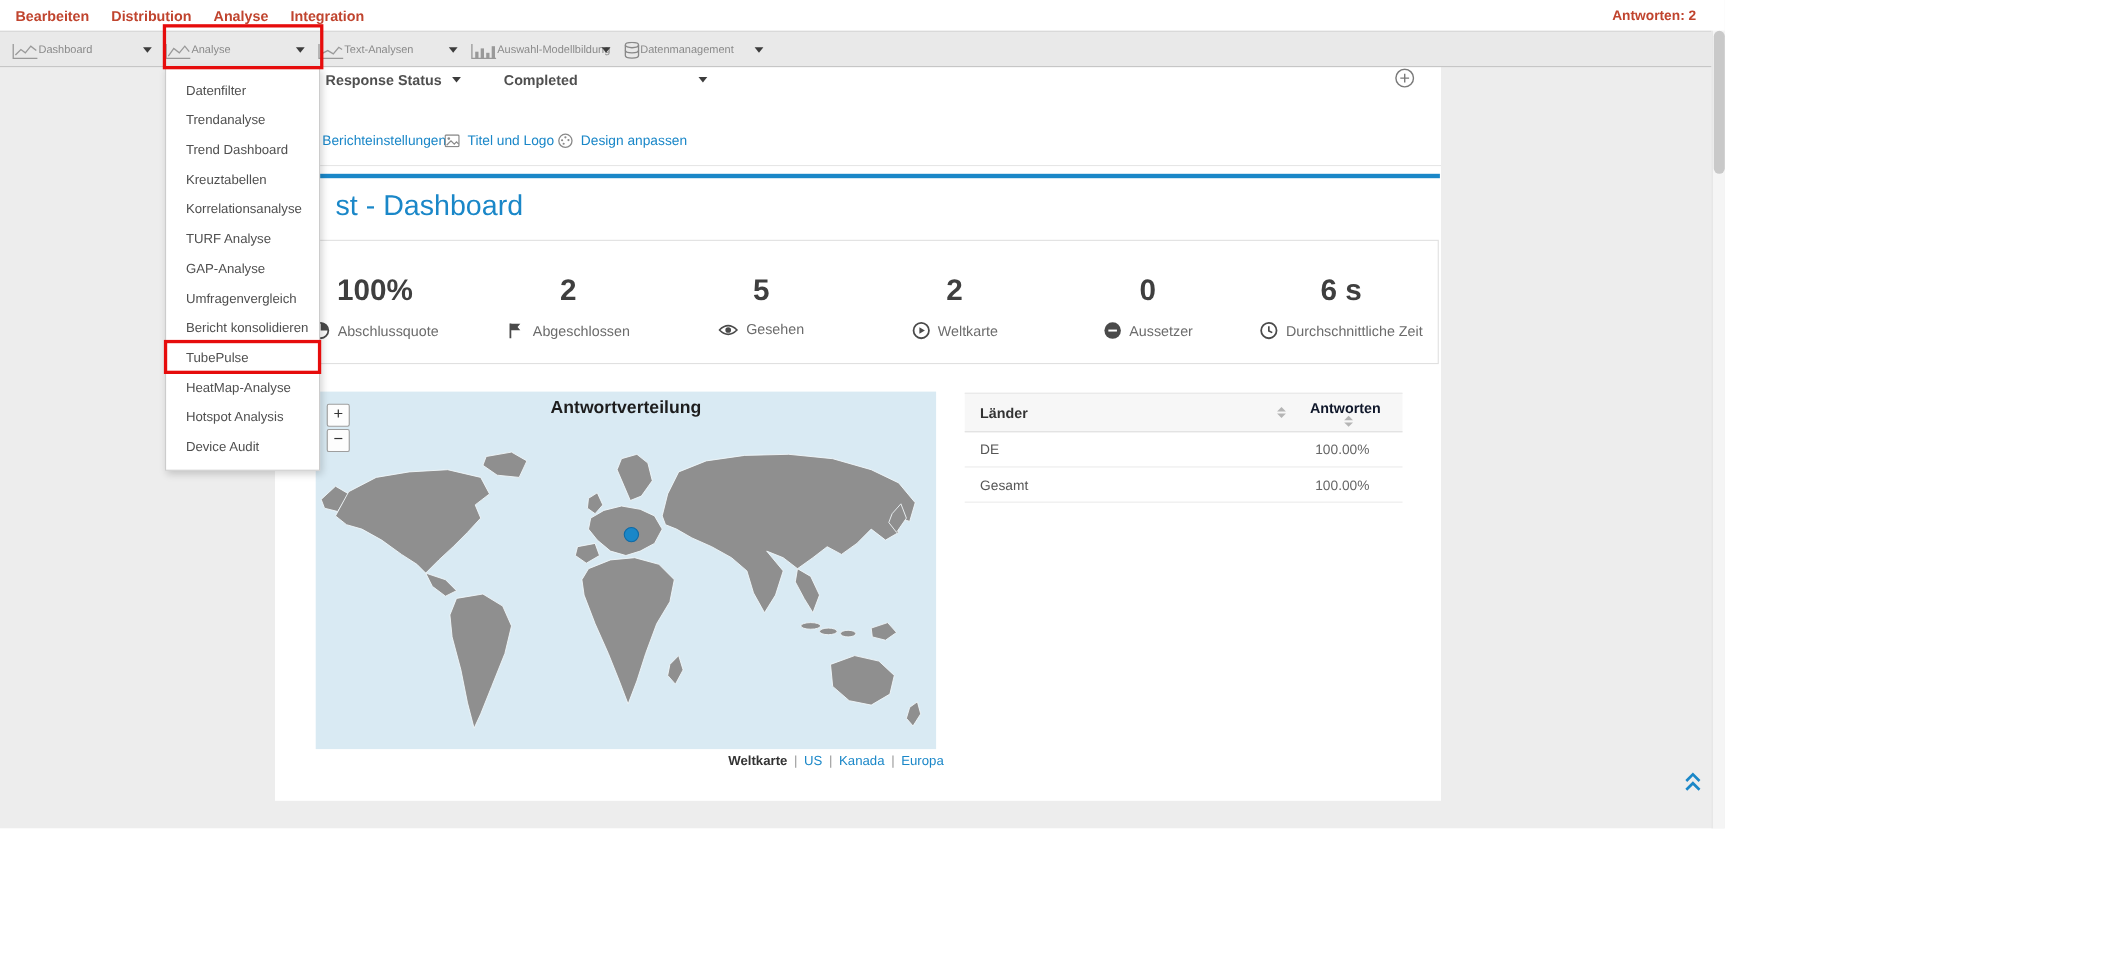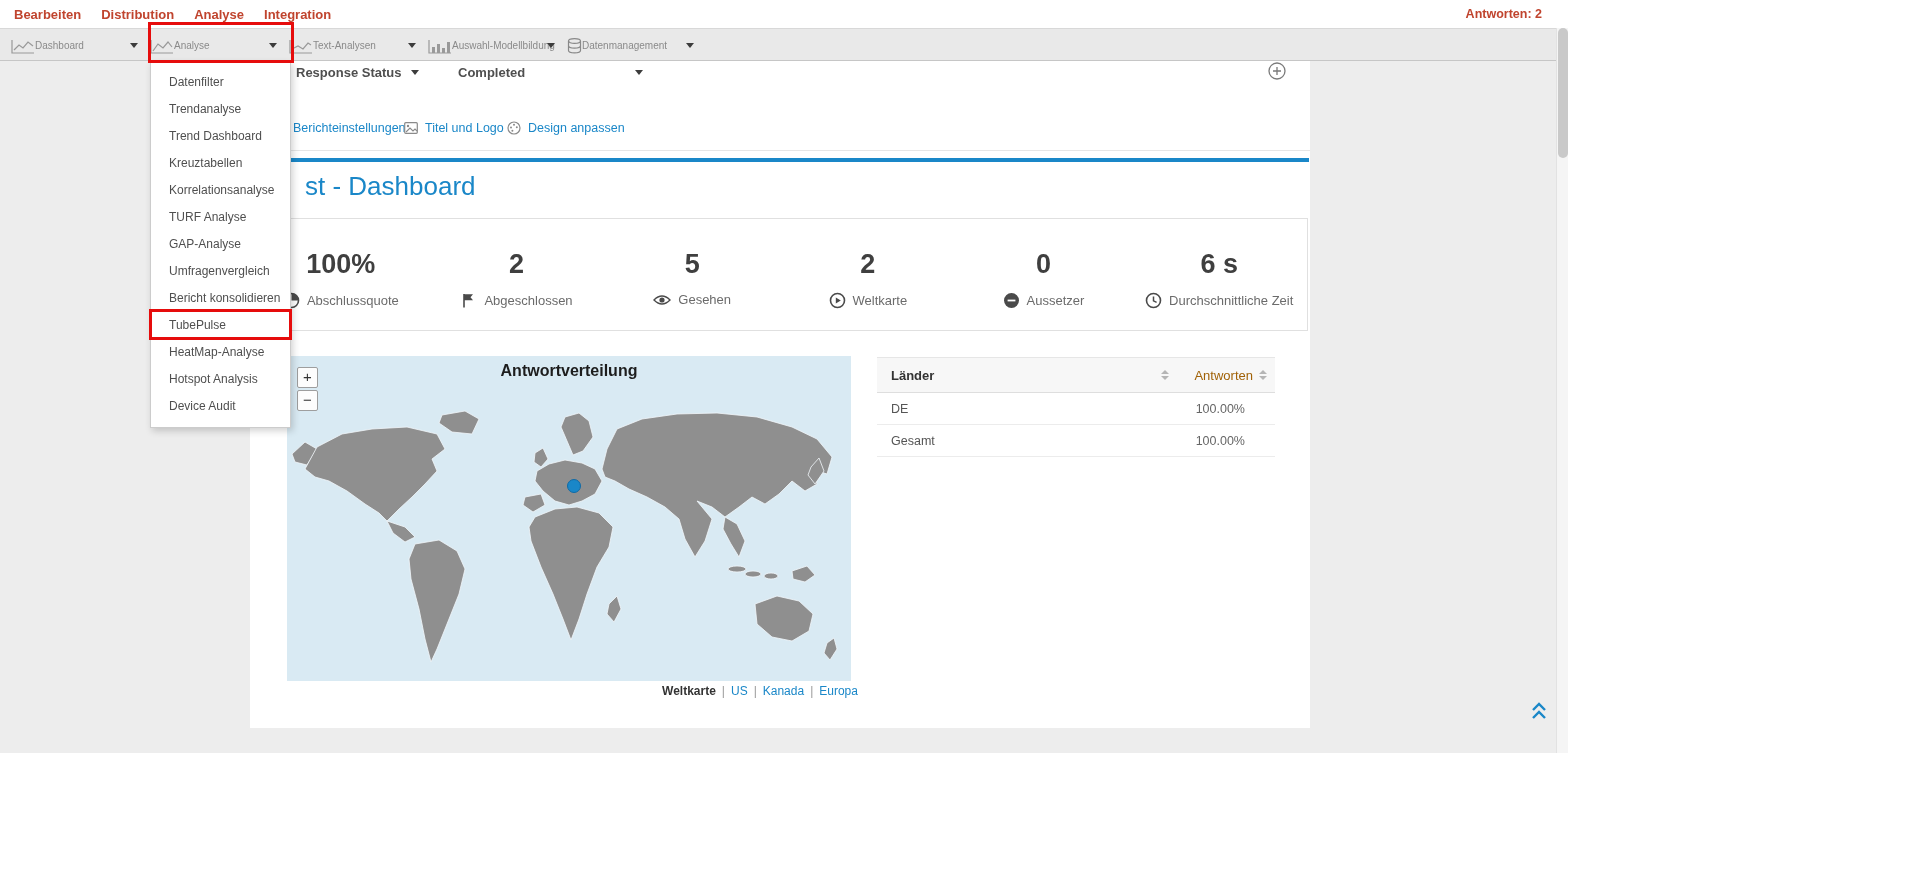--- a/index.html
+++ b/index.html
@@ -61,21 +61,21 @@
   .map-footer { position:absolute; top:623px; left:0; right:40px; text-align:center; font-size:12px; }
   .map-footer span, .map-footer a { cursor:pointer; }
   .mf-current { color:#333; font-weight:bold; }
   .mf-link { color:#1a87c8; }
   .mf-sep { color:#999; margin:0 6px; }
 
   
   .ctable { position:absolute; top:296px; left:627px; width:398px; }
   .t-header { display:flex; align-items:center; height:36px; background:#f7f7f7; border-top:1px solid #e6e6e6; border-bottom:1px solid #dedede; cursor:pointer; }
   .th-country { flex:1; display:flex; align-items:center; padding-left:14px; font-size:13px; font-weight:bold; color:#333;gap:44px; }
-  .th-resp { width:96px; display:flex; align-items:center; justify-content:flex-end; padding-right:8px; font-size:13px; font-weight:normal; color:#a16207; }
+  .th-resp { width:96px; display:flex; align-items:center; justify-content:flex-end; padding-right:8px; font-size:13px; font-weight:bold; color:#0f172a;flex-direction:column; }
   .sort { display:inline-flex; flex-direction:column; gap:2px; margin-left:auto; margin-right:10px; }
   .sort2 { margin-left:6px; margin-right:0; }
   .sort .up { width:0; height:0; border-left:4px solid transparent; border-right:4px solid transparent; border-bottom:4px solid #b5b5b5; }
   .sort .dn { width:0; height:0; border-left:4px solid transparent; border-right:4px solid transparent; border-top:4px solid #b5b5b5; }
   .t-row { display:flex; align-items:center; height:32px; border-bottom:1px solid #ececec; }
   .td-country { flex:1; padding-left:14px; font-size:12.5px; color:#555; }
   .td-resp { width:110px; text-align:right; padding-right:30px; font-size:12.5px; color:#666; }
 
   
   .dropdown { position:absolute; left:150px; top:61px; width:141px; background:#ffffff; border:1px solid #cccccc;

